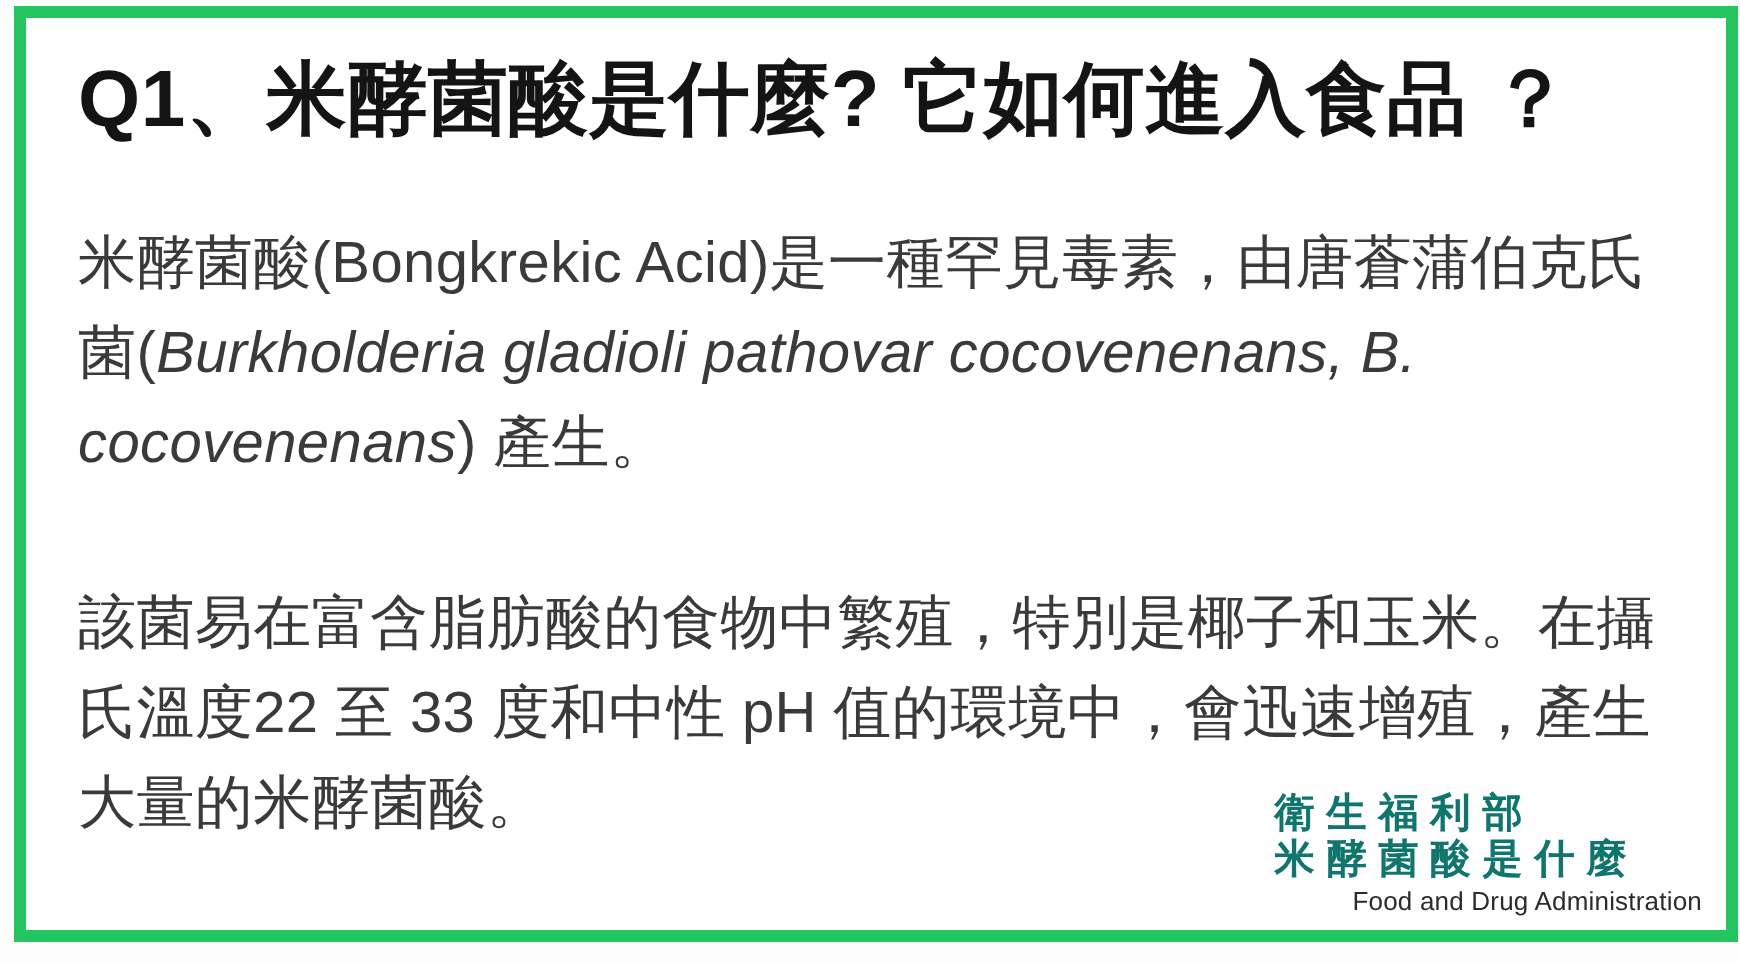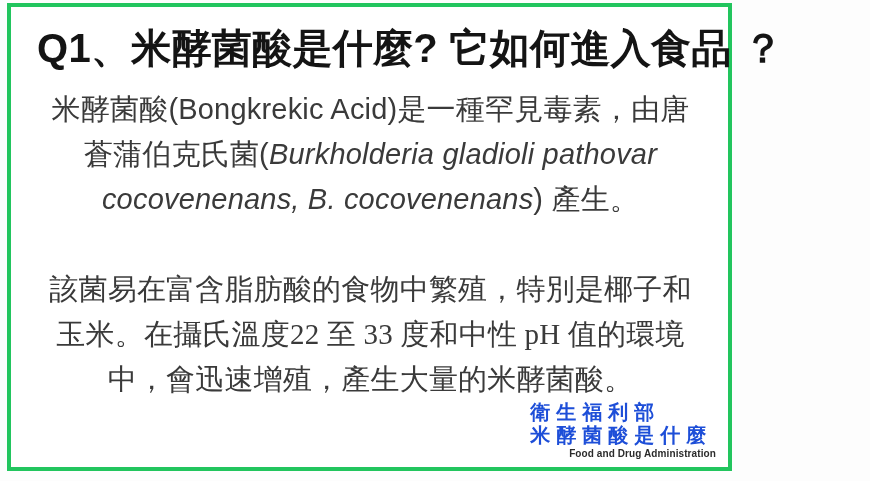--- a/index.html
+++ b/index.html
@@ -20,24 +20,24 @@
     height: 481px;
     background: #fdfdfd;
     box-sizing: border-box;
   }
 
   
   .card {
     position: absolute;
     left: 7px;
     top: 3px;
-    width: 725px;
+    width: 862px;
     height: 468px;
     box-sizing: border-box;
-    border: 4px solid #22c55e;
+    border: 6px solid #22c55e;
     background: #ffffff;
   }
 
   .card-inner {
     position: relative;
     width: 100%;
     height: 100%;
     box-sizing: border-box;
     padding: 18px 24px 0 26px;
   }
@@ -46,35 +46,33 @@
     margin: 0;
     font-size: 40px;
     line-height: 1.18;
     font-weight: bold;
     color: #141414;
     letter-spacing: 0.3px;
     white-space: nowrap;
   }
 
   .body-block {
-    margin-top: 15px;
-    text-align: center;
+    margin-top: 36px;
   }
 
   .para {
     margin: 0;
     font-size: 29px;
     line-height: 45px;
     color: #3a3a3a;
     letter-spacing: 0.2px;
   }
 
   .para + .para {
     margin-top: 45px;
-    font-family: Liberation Serif, serif;
   }
 
   .sci {
     font-style: italic;
   }
 
   
   .logo-lockup {
     position: absolute;
     right: 12px;
@@ -100,33 +98,33 @@
   .logo-text {
     display: flex;
     flex-direction: column;
     justify-content: center;
     line-height: 1;
   }
 
   .logo-cn {
     font-size: 20px;
     font-weight: bold;
-    color: #1d4ed8;
+    color: #0f766e;
     letter-spacing: 6px;
     white-space: nowrap;
   }
 
   .logo-cn.second {
     margin-top: 3px;
   }
 
   .logo-en {
     margin-top: 4px;
-    font-size: 10px;
-    font-weight: bold;
+    font-size: 13px;
+    font-weight: normal;
     color: #2b2b2b;
     letter-spacing: 0.1px;
     white-space: nowrap;
     margin-left: 39px;
   }
 </style>
 </head>
 <body>
 
 <div class="canvas">

